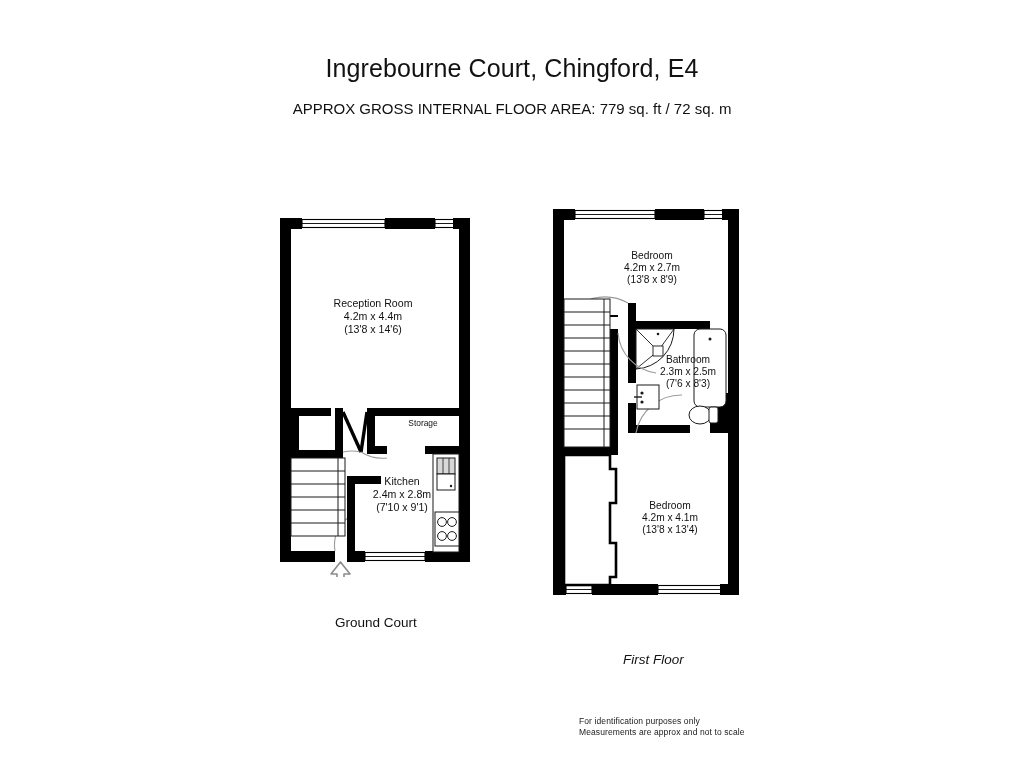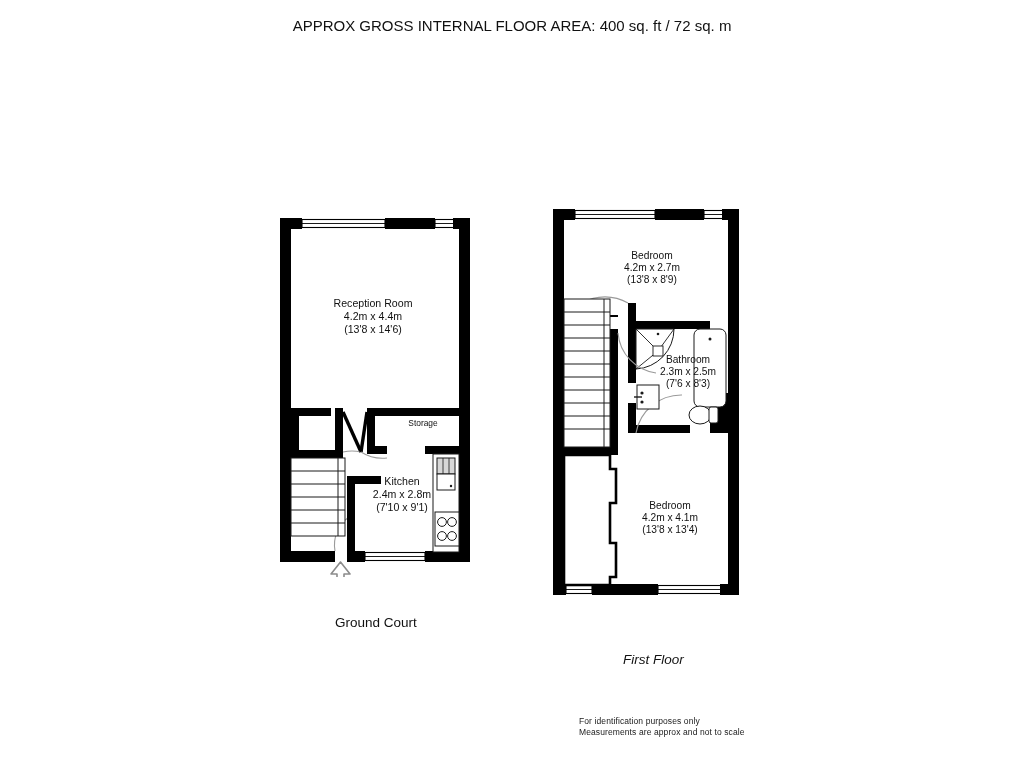--- a/index.html
+++ b/index.html
@@ -71,21 +71,22 @@
     white-space: nowrap;
   }
   #footer-note div { letter-spacing: 0.1px; }
 
   
 </style>
 </head>
 <body>
 
 <div id="header">
-  <p id="plan-subtitle">APPROX GROSS INTERNAL FLOOR AREA:  400 sq. ft / 72 sq. m</p>
+  <h1 id="plan-title">Ingrebourne Court, Chingford, E4</h1>
+  <p id="plan-subtitle">APPROX GROSS INTERNAL FLOOR AREA:  779 sq. ft / 72 sq. m</p>
 </div>
 
 <div class="plan-stage" id="ground-floor-plan">
   <svg class="plan-svg" width="200" height="365" viewBox="0 0 200 365" xmlns="http://www.w3.org/2000/svg">
 
     <rect x="6" y="6" width="188" height="344" fill="#ffffff"></rect>
 
     <rect x="5" y="6" width="11" height="344" fill="#000000"></rect>
 
     <rect x="184" y="6" width="11" height="344" fill="#000000"></rect>

